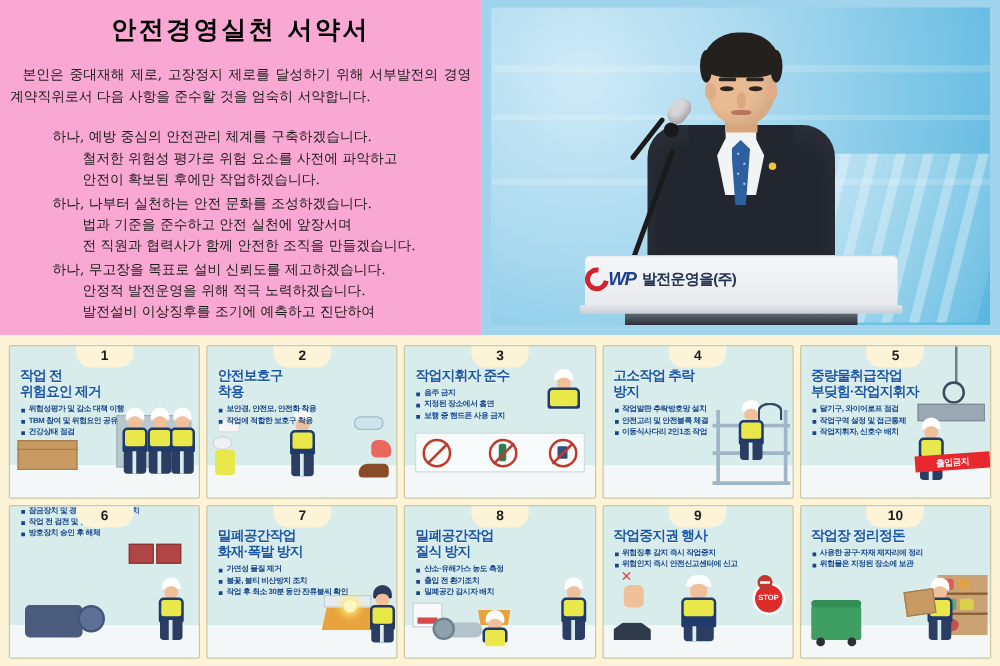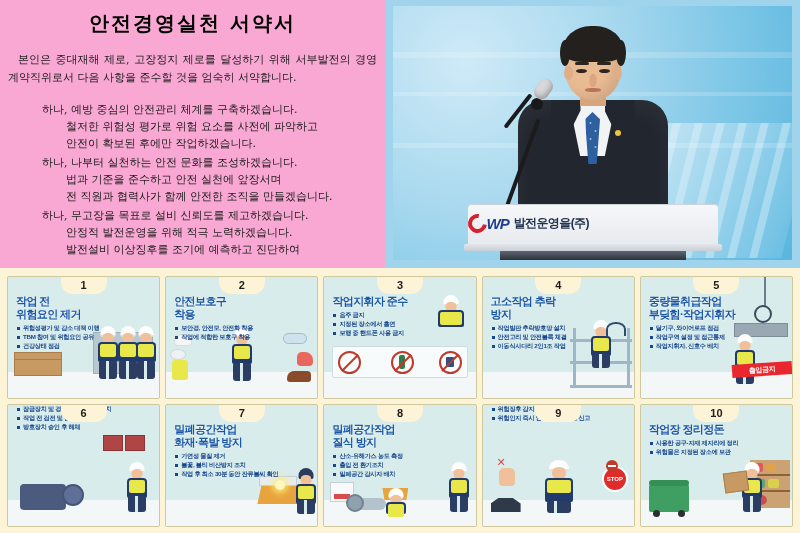--- a/index.html
+++ b/index.html
@@ -493,20 +493,21 @@
               <div class="w-vest"></div>
               <div class="w-legs" style="top:34px;height:16px;"></div>
           </div>
         </div>
       </div>
 
       <div class="card">
         <div class="tab">
           <span class="tab-num">9</span>
         </div>
+        <div class="card-title" style="white-space:pre-line">작업중지권 행사</div>
         <ul class="bullets">
           <li>위험징후 감지 즉시 작업중지</li>
           <li>위험인지 즉시 안전신고센터에 신고</li>
         </ul>
         <div class="card-floor"></div>
         <div class="ill">
           <div style="position:absolute;left:50%;margin-left:-14px;bottom:14px;width:30px;height:52px;">
             <div class="w-helmet" style="width:20px;"></div>
             <div class="w-face" style="width:14px;height:12px;"></div>
             <div class="w-vest" style="width:28px;height:24px;top:18px;"></div>

